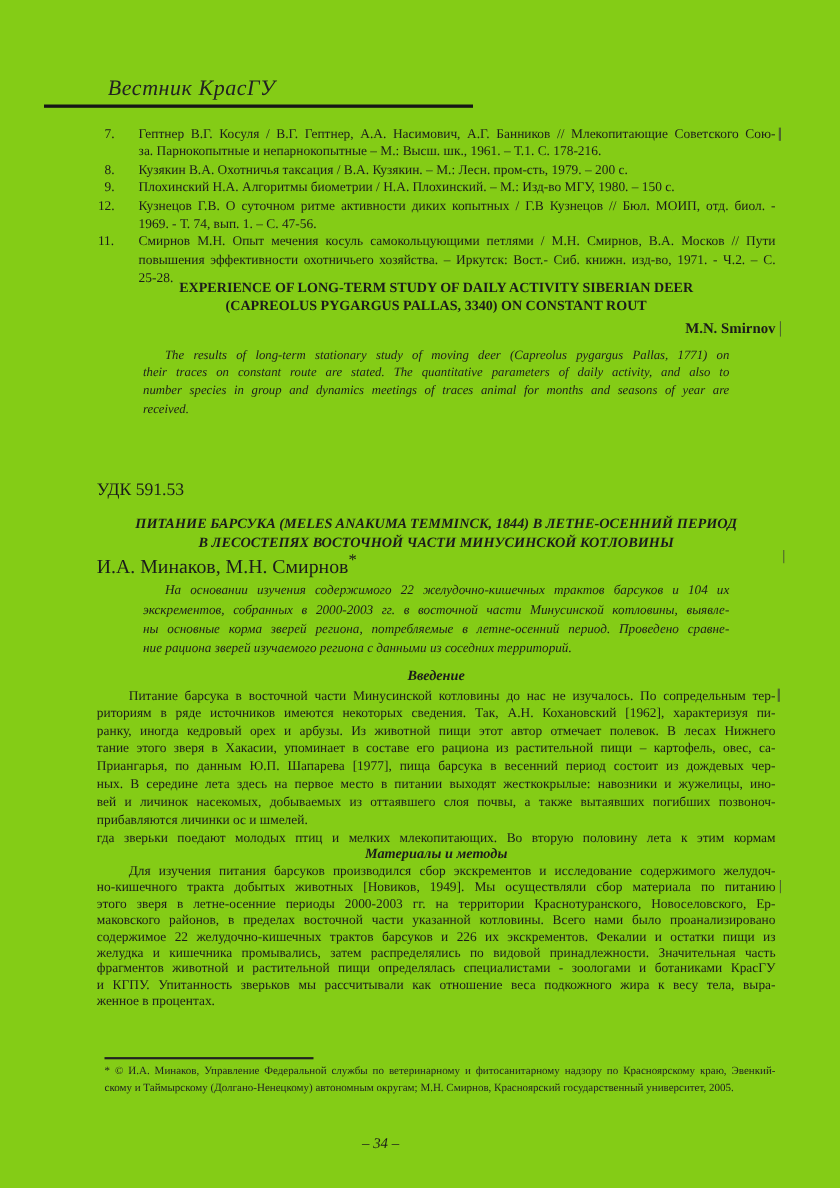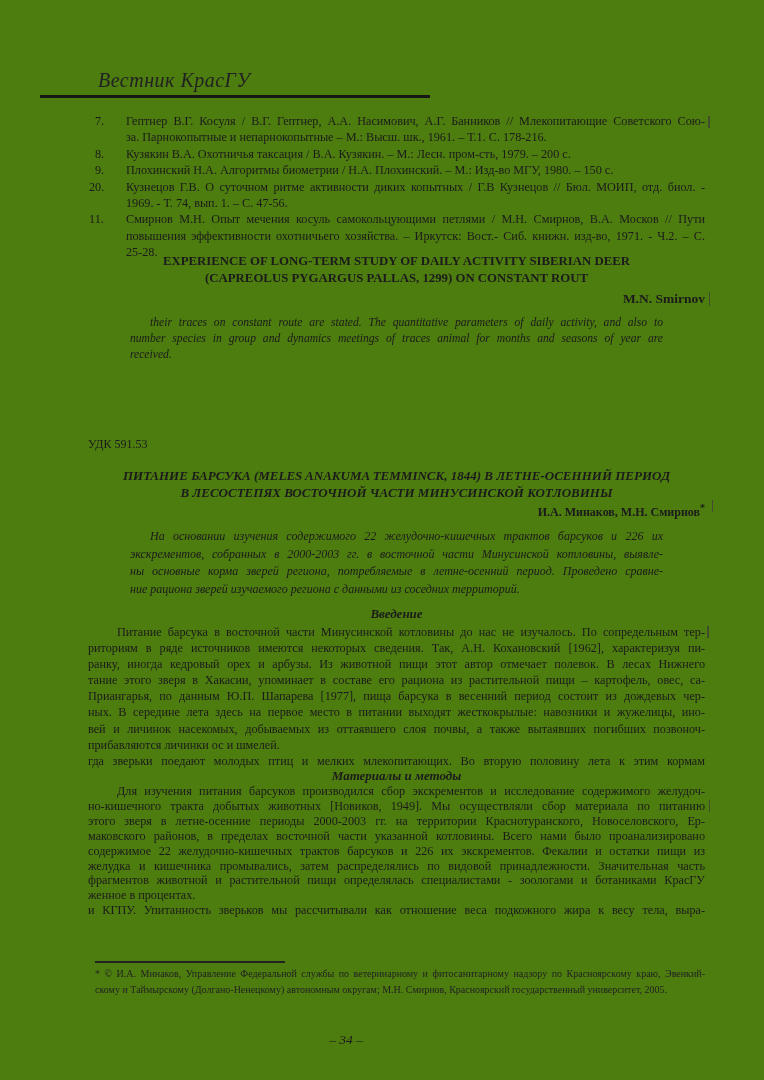--- a/index.html
+++ b/index.html
@@ -1,18 +1,18 @@
 <!DOCTYPE html>
 <html><head>
 <meta charset="utf-8">
 <style>
   html,body { margin:0; padding:0; background:#fafaf6; }
   .page {
     position:relative; width:764px; height:1080px;
-    background:#4d7c0f; overflow:hidden;
+    background:#84cc16; overflow:hidden;
     font-family:"Liberation Serif", serif; color:#1b1b1b;
   }
   .abs { position:absolute; }
 
   
   .journal-title {
     left:98px; top:69px; font-style:italic; font-size:20px;
     letter-spacing:0.5px; color:#222;
   }
   .header-rule { left:40px; top:95px; width:390px; height:2.5px; background:#161616; }
@@ -30,23 +30,23 @@
   .ref-num { flex:none; width:38px; box-sizing:border-box; text-align:left; padding-left:7px; }
   .ref-num.two { padding-left:1px; }
   .ref-body { flex:1; min-width:0; }
 
   
   .title-en { left:88px; top:253px; width:617px; font-weight:bold; font-size:12.8px; line-height:16.5px; }
   .author-en { left:88px; top:291px; width:617px; text-align:right; font-weight:bold; font-size:13.5px; }
   .abstract-en { left:130px; top:315px; width:533px; font-style:italic; font-size:11.6px; line-height:16.2px; }
 
   
-  .udk { left:88px; top:437px; font-size:12px; }
+  .udk { left:88px; top:437px; font-size:16px; }
   .title-ru { left:88px; top:467px; width:617px; font-weight:bold; font-size:13px; line-height:17px;font-style:italic; }
-  .authors-ru { left:88px; top:502px; width:617px; text-align:right; font-weight:bold; font-size:12px; }
+  .authors-ru { left:88px; top:502px; width:617px; font-weight:normal; font-size:18px; }
   .abstract-ru { left:130px; top:528px; width:533px; font-style:italic; font-size:12px; line-height:17.7px; }
 
   .section-heading { width:617px; left:88px; text-align:center; font-weight:bold; font-style:italic; font-size:13px; }
   .heading-intro { top:606px; }
   .heading-methods { top:768px; }
   .para { left:88px; width:617px; font-size:12.2px; }
   .para-intro { top:624px; line-height:16.1px; }
   .para-methods { top:784px; line-height:14.9px; }
 
   
@@ -80,55 +80,56 @@
           <div class="jline last">Кузякин В.А. Охотничья таксация / В.А. Кузякин. – М.: Лесн. пром-сть, 1979. – 200 с.</div>
         </div>
     </div>
     <div class="ref-item">
       <span class="ref-num">9.</span>
       <div class="ref-body">
           <div class="jline last">Плохинский Н.А. Алгоритмы биометрии / Н.А. Плохинский. – М.: Изд-во МГУ, 1980. – 150 с.</div>
         </div>
     </div>
     <div class="ref-item">
-      <span class="ref-num two">20.</span>
+      <span class="ref-num two">12.</span>
       <div class="ref-body">
           <div class="jline">Кузнецов Г.В. О суточном ритме активности диких копытных / Г.В Кузнецов // Бюл. МОИП, отд. биол. -</div>
           <div class="jline last">1969. - Т. 74, вып. 1. – С. 47-56.</div>
         </div>
     </div>
     <div class="ref-item">
       <span class="ref-num two">11.</span>
       <div class="ref-body">
           <div class="jline">Смирнов М.Н. Опыт мечения косуль самокольцующими петлями / М.Н. Смирнов, В.А. Москов // Пути</div>
           <div class="jline">повышения эффективности охотничьего хозяйства. – Иркутск: Вост.- Сиб. книжн. изд-во, 1971. - Ч.2. – С.</div>
           <div class="jline last">25-28.</div>
         </div>
     </div>
   </div>
 
   <div class="abs title-en centered">
       <div class="jline">EXPERIENCE OF LONG-TERM STUDY OF DAILY ACTIVITY SIBERIAN DEER</div>
-      <div class="jline last">(CAPREOLUS PYGARGUS PALLAS, 1299) ON CONSTANT ROUT</div>
+      <div class="jline last">(CAPREOLUS PYGARGUS PALLAS, 3340) ON CONSTANT ROUT</div>
     </div>
   <div class="abs author-en">M.N. Smirnov</div>
   <div class="abs abstract-en indent-abs">
+      <div class="jline">The results of long-term stationary study of moving deer (Capreolus pygargus Pallas, 1771) on</div>
       <div class="jline">their traces on constant route are stated. The quantitative parameters of daily activity, and also to</div>
       <div class="jline">number species in group and dynamics meetings of traces animal for months and seasons of year are</div>
       <div class="jline last">received.</div>
     </div>
 
   <div class="abs udk">УДК 591.53</div>
   <div class="abs title-ru centered">
       <div class="jline">ПИТАНИЕ БАРСУКА (MELES ANAKUMA TEMMINCK, 1844) В ЛЕТНЕ-ОСЕННИЙ ПЕРИОД</div>
       <div class="jline last">В ЛЕСОСТЕПЯХ ВОСТОЧНОЙ ЧАСТИ МИНУСИНСКОЙ КОТЛОВИНЫ</div>
     </div>
   <div class="abs authors-ru"><span>И.А. Минаков, М.Н. Смирнов</span><sup>*</sup></div>
   <div class="abs abstract-ru indent-abs">
-      <div class="jline">На основании изучения содержимого 22 желудочно-кишечных трактов барсуков и 226 их</div>
+      <div class="jline">На основании изучения содержимого 22 желудочно-кишечных трактов барсуков и 104 их</div>
       <div class="jline">экскрементов, собранных в 2000-2003 гг. в восточной части Минусинской котловины, выявле-</div>
       <div class="jline">ны основные корма зверей региона, потребляемые в летне-осенний период. Проведено сравне-</div>
       <div class="jline last">ние рациона зверей изучаемого региона с данными из соседних территорий.</div>
     </div>
 
   <div class="abs section-heading heading-intro">Введение</div>
   <div class="abs para para-intro indent-par">
       <div class="jline">Питание барсука в восточной части Минусинской котловины до нас не изучалось. По сопредельным тер-</div>
       <div class="jline">риториям в ряде источников имеются некоторых сведения. Так, А.Н. Кохановский [1962], характеризуя пи-</div>
       <div class="jline">ранку, иногда кедровый орех и арбузы. Из животной пищи этот автор отмечает полевок. В лесах Нижнего</div>
@@ -142,22 +143,22 @@
 
   <div class="abs section-heading heading-methods">Материалы и методы</div>
   <div class="abs para para-methods indent-par">
       <div class="jline">Для изучения питания барсуков производился сбор экскрементов и исследование содержимого желудоч-</div>
       <div class="jline">но-кишечного тракта добытых животных [Новиков, 1949]. Мы осуществляли сбор материала по питанию</div>
       <div class="jline">этого зверя в летне-осенние периоды 2000-2003 гг. на территории Краснотуранского, Новоселовского, Ер-</div>
       <div class="jline">маковского районов, в пределах восточной части указанной котловины. Всего нами было проанализировано</div>
       <div class="jline">содержимое 22 желудочно-кишечных трактов барсуков и 226 их экскрементов. Фекалии и остатки пищи из</div>
       <div class="jline">желудка и кишечника промывались, затем распределялись по видовой принадлежности. Значительная часть</div>
       <div class="jline">фрагментов животной и растительной пищи определялась специалистами - зоологами и ботаниками КрасГУ</div>
+      <div class="jline">и КГПУ. Упитанность зверьков мы рассчитывали как отношение веса подкожного жира к весу тела, выра-</div>
       <div class="jline last">женное в процентах.</div>
-      <div class="jline">и КГПУ. Упитанность зверьков мы рассчитывали как отношение веса подкожного жира к весу тела, выра-</div>
     </div>
 
   <div class="abs footnote-rule"></div>
   <div class="abs footnote">
       <div class="jline">* © И.А. Минаков, Управление Федеральной службы по ветеринарному и фитосанитарному надзору по Красноярскому краю, Эвенкий-</div>
       <div class="jline last">скому и Таймырскому (Долгано-Ненецкому) автономным округам; М.Н. Смирнов, Красноярский государственный университет, 2005.</div>
     </div>
 
   <div class="abs page-number">– 34 –</div>
 

